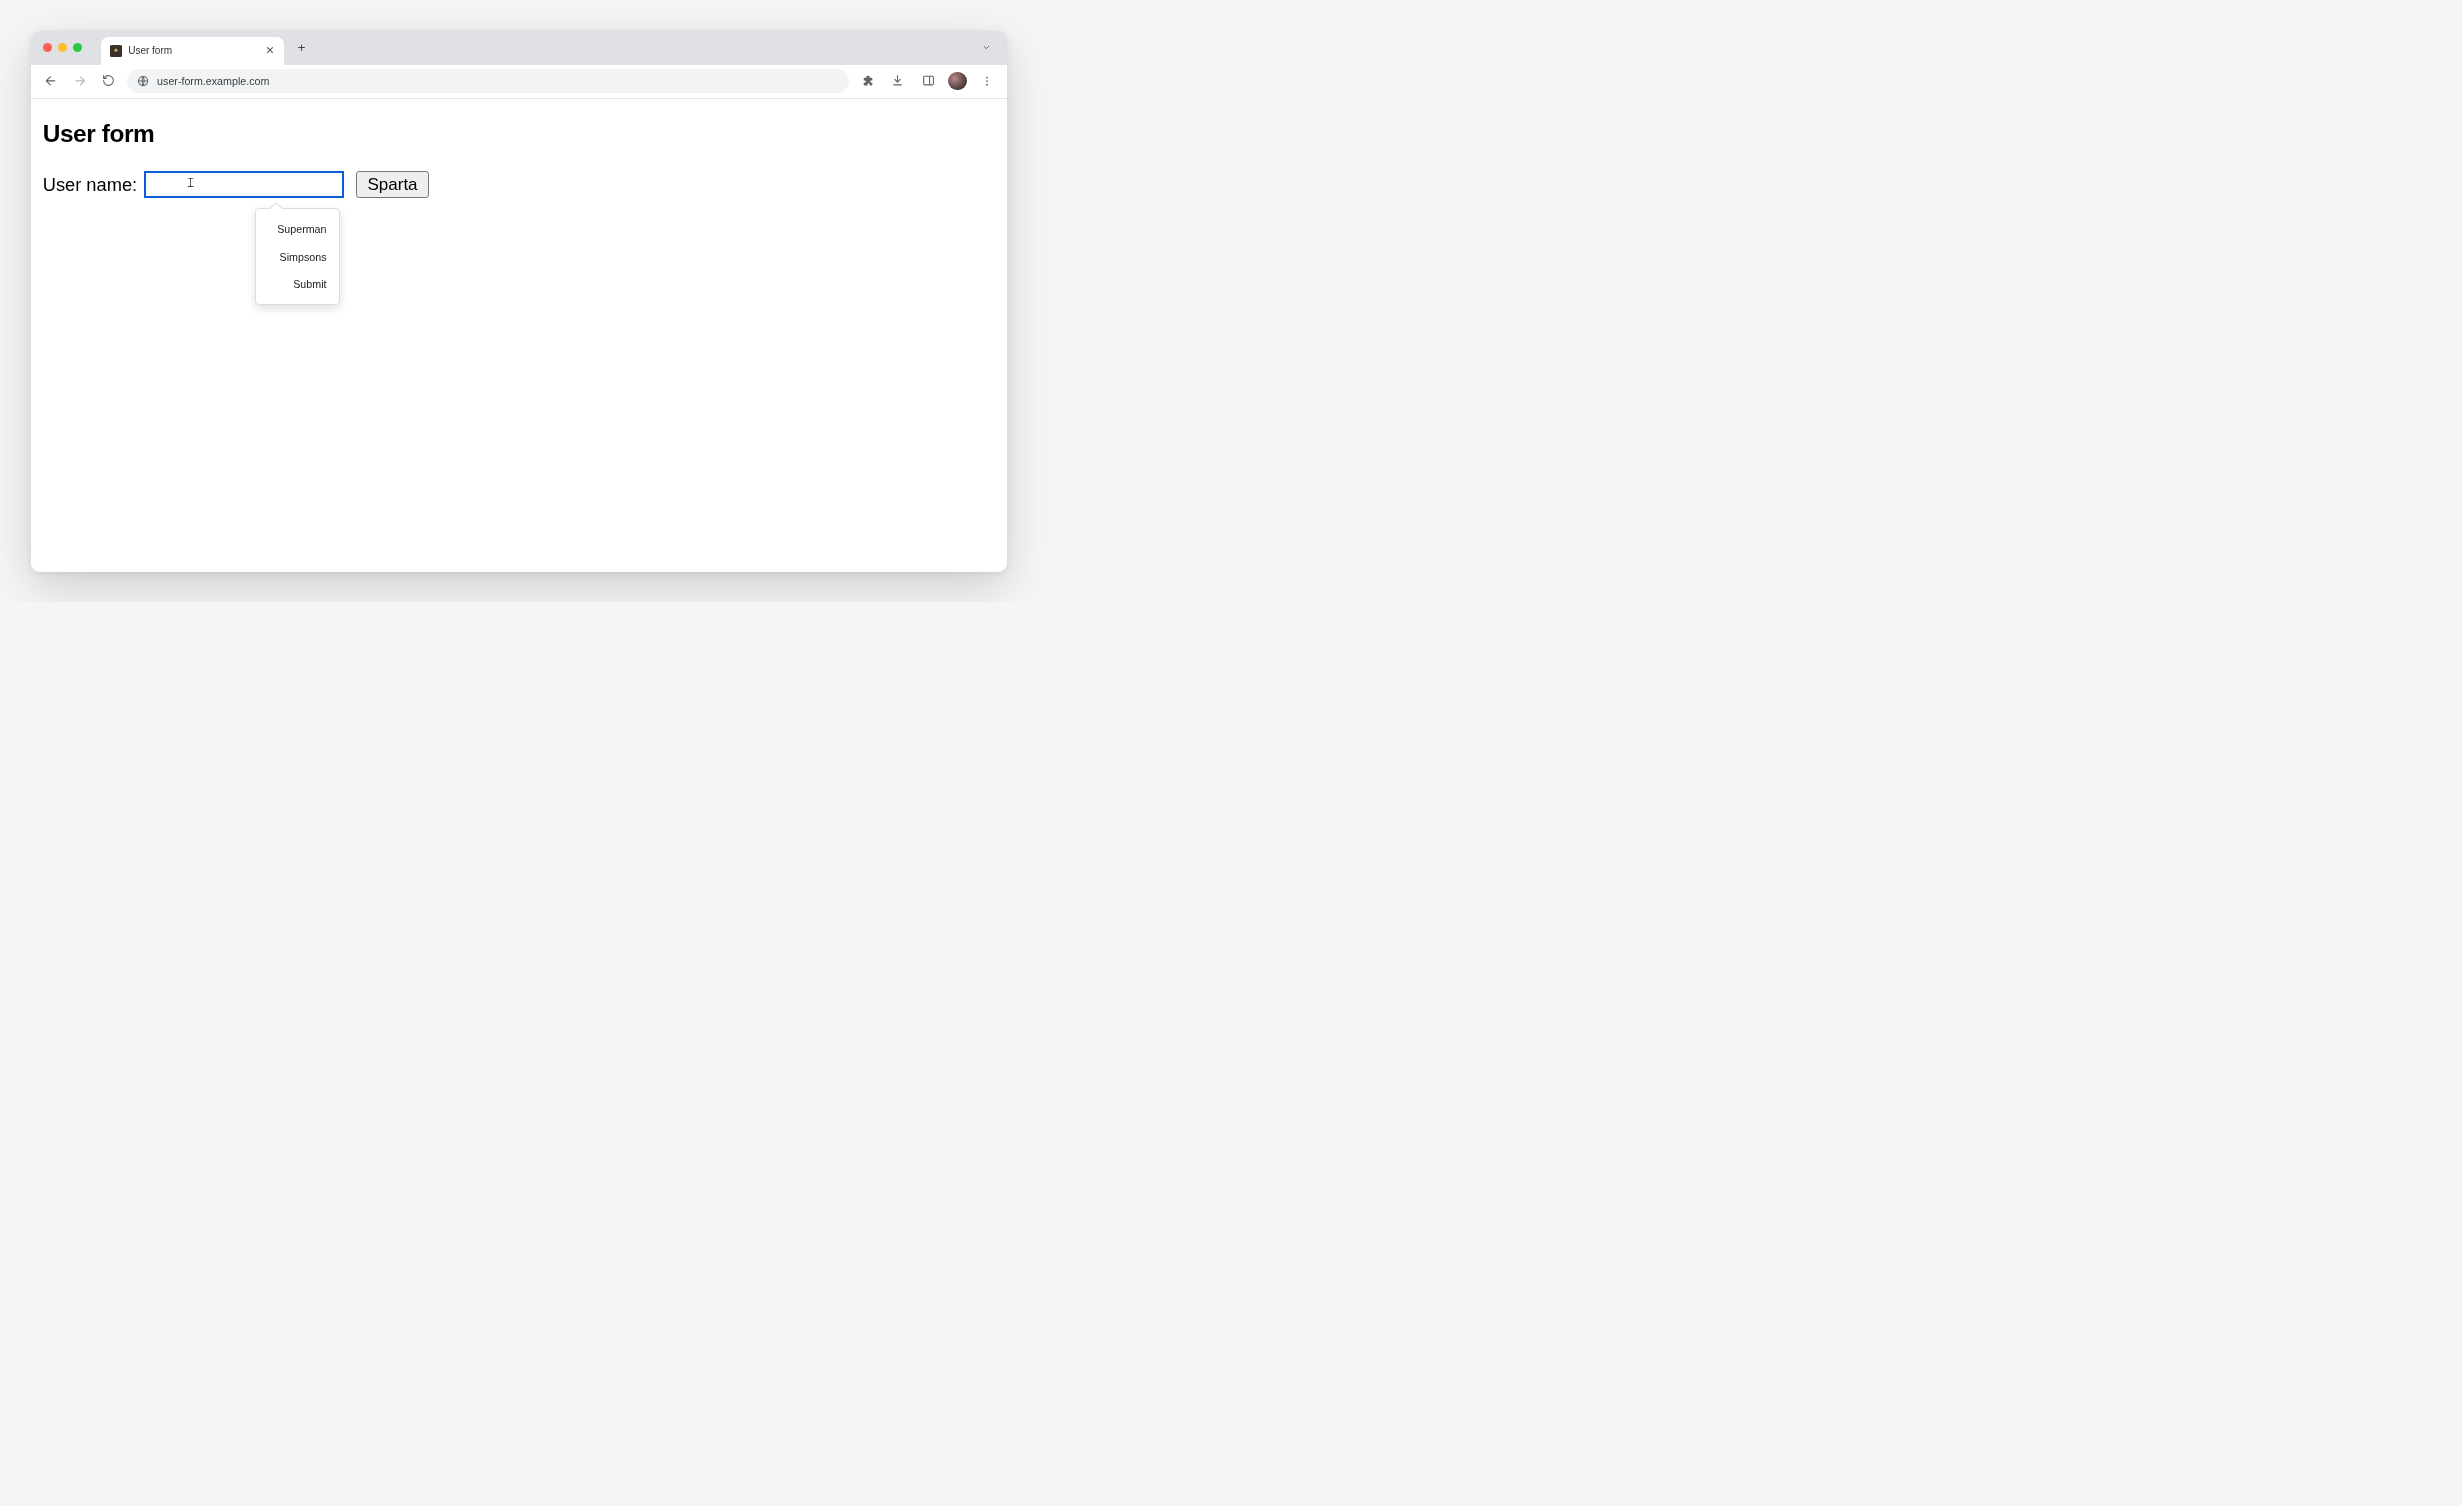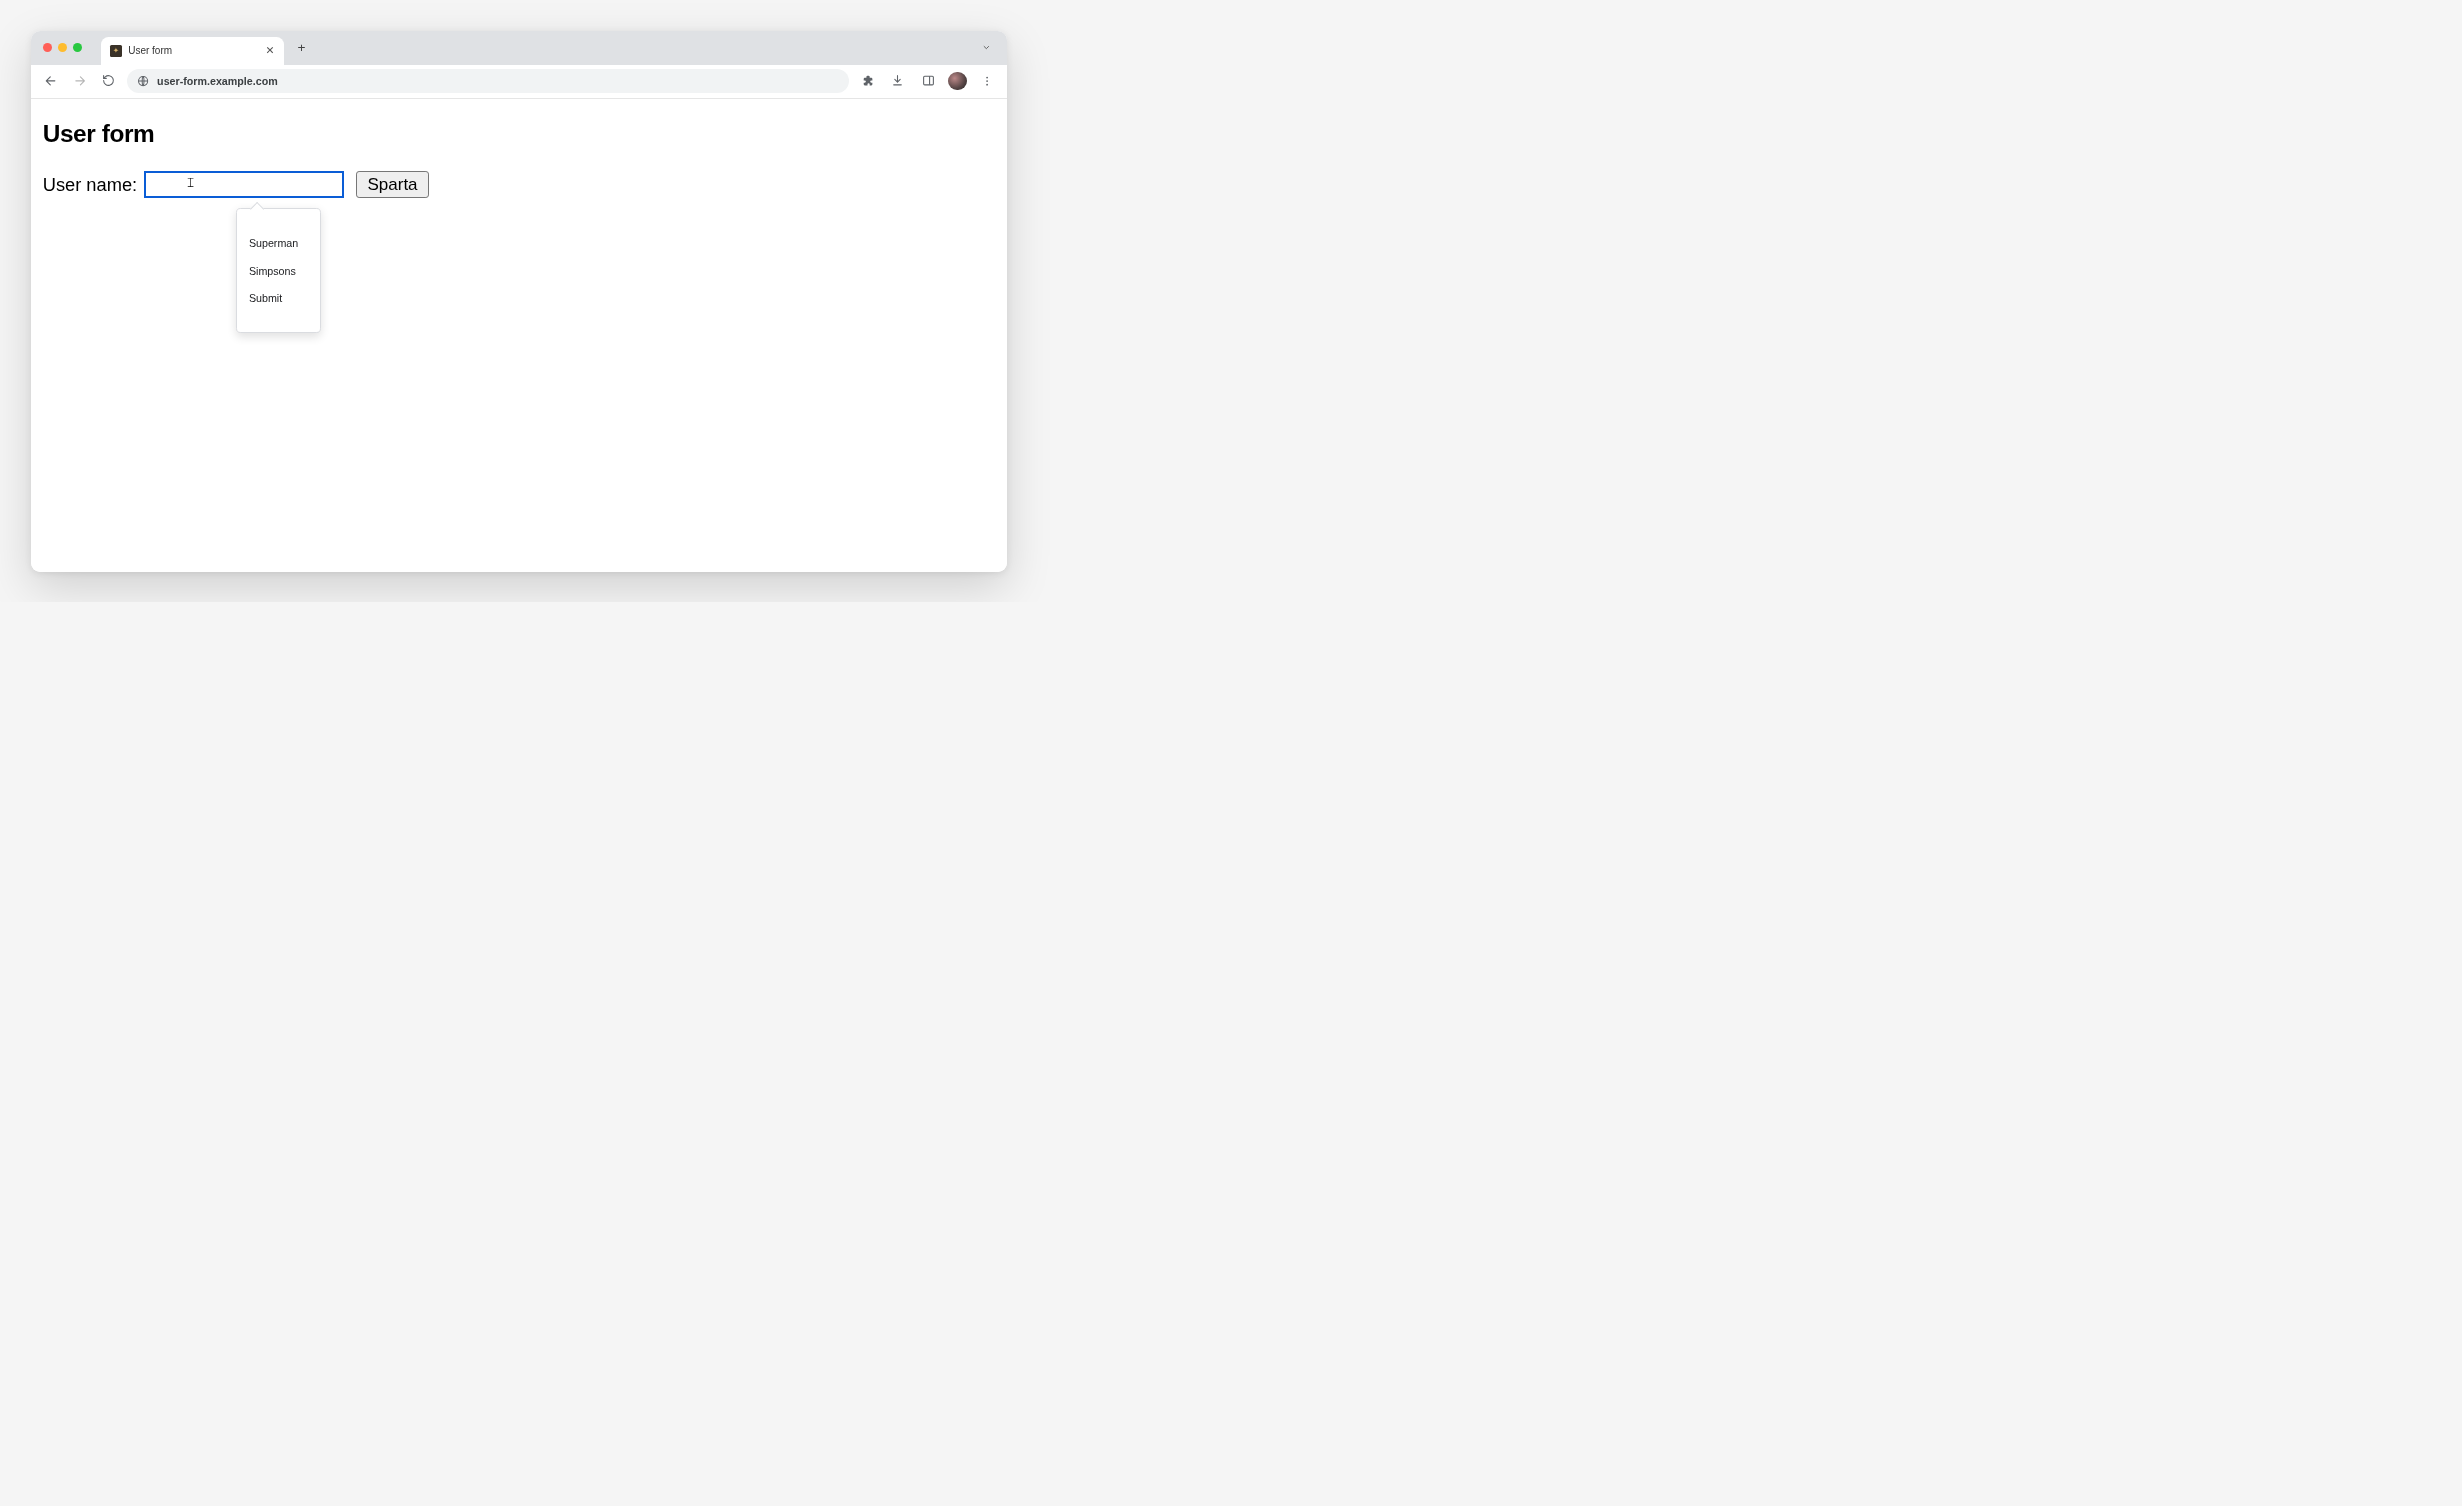--- a/index.html
+++ b/index.html
@@ -117,21 +117,20 @@
       flex: 1;
       background: #f1f3f4;
       height: 24.4px;
       border-radius: 12.2px;
       display: flex;
       align-items: center;
       padding: 0 10.7px;
       gap: 7.6px;
       color: #5f6368;
       font-size: 10.7px;
-      font-weight: bold;
     }
     .addr-bar .globe {
       color: #5f6368;
     }
     .addr-url {
       color: #3c4043;
     }
     .toolbar-icons {
       display: flex;
       align-items: center;
@@ -184,27 +183,28 @@
       font-size: 17px;
       background: #efefef;
       border: 0.8px solid #767676;
       border-radius: 3.1px;
       cursor: pointer;
       font-family: inherit;
     }
     .autocomplete-popup {
       position: absolute;
       top: 37px;
-      left: 193px;
+      left: 212px;
       background: #fff;
       border: 0.8px solid #dadce0;
       border-radius: 4.6px;
       box-shadow: 0 3.1px 9.2px rgba(0,0,0,0.12);
       min-width: 85px;
-      padding: 21px 0;
+      padding: 7px 0;
+      text-align: right;
     }
     .autocomplete-popup::before {
       content: "";
       position: absolute;
       top: -5.3px;
       left: 15.3px;
       width: 9.2px;
       height: 9.2px;
       background: #fff;
       border-left: 0.8px solid #dadce0;

